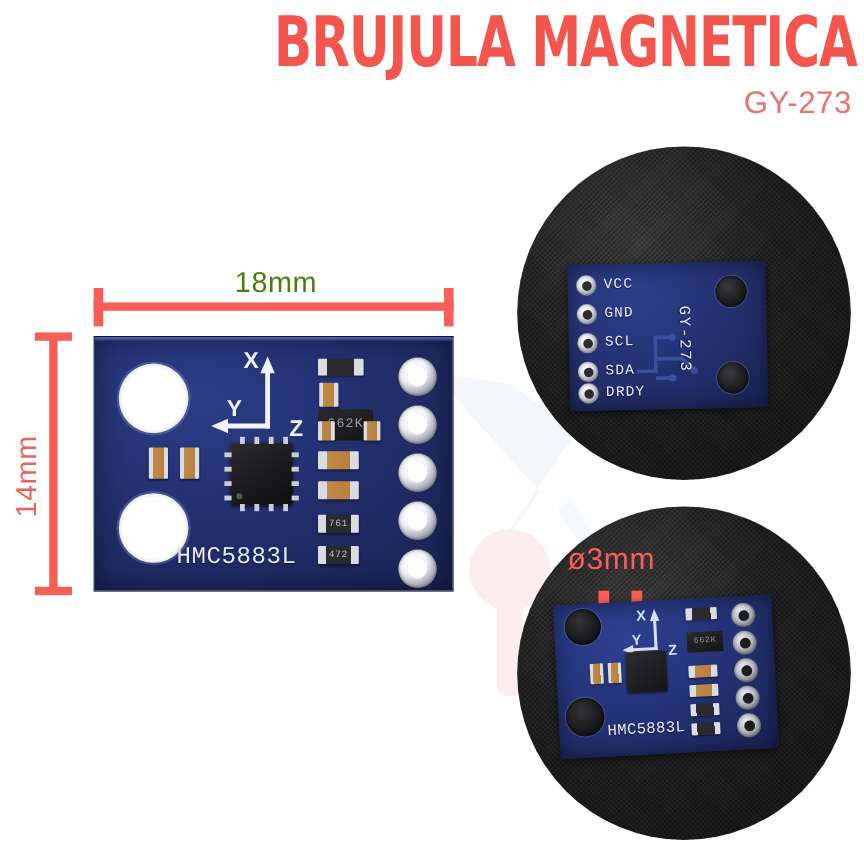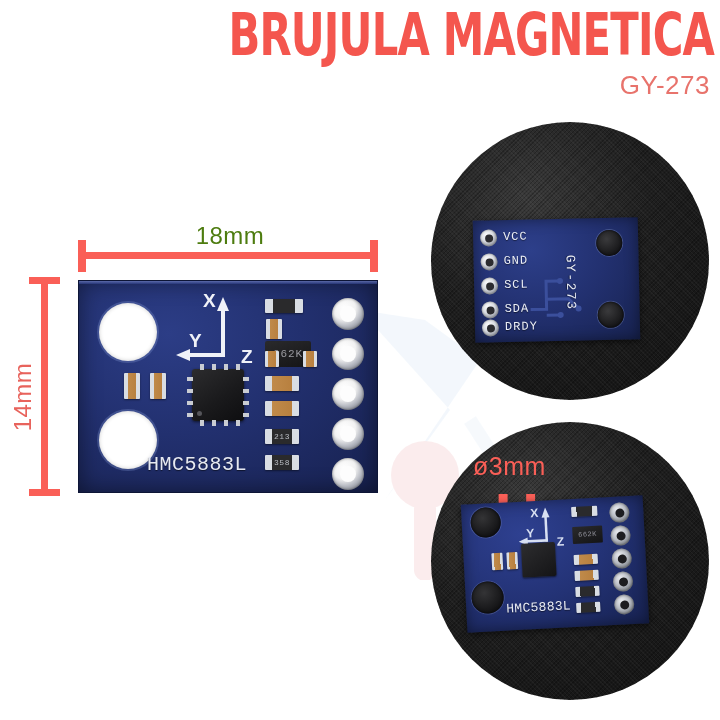--- a/index.html
+++ b/index.html
@@ -394,22 +394,22 @@
     </div>
 
     <div class="reg">662K</div>
 
     <div class="smd" style="left:45px;  top:92px;  width:16px; height:26px;"></div>
     <div class="smd" style="left:71px;  top:92px;  width:16px; height:26px;"></div>
     <div class="smd-dark" style="left:186px; top:18px; width:38px; height:14px;"></div>
     <div class="smd" style="left:187px; top:38px;  width:16px; height:20px;"></div>
     <div class="smd" style="left:186px; top:95px;  width:34px; height:15px;"></div>
     <div class="smd" style="left:186px; top:120px; width:34px; height:15px;"></div>
-    <div class="smd-dark" style="left:186px; top:148px; width:34px; height:15px; line-height:15px;">213</div>
-    <div class="smd-dark" style="left:186px; top:174px; width:34px; height:15px; line-height:15px;">358</div>
+    <div class="smd-dark" style="left:186px; top:148px; width:34px; height:15px; line-height:15px;">761</div>
+    <div class="smd-dark" style="left:186px; top:174px; width:34px; height:15px; line-height:15px;">472</div>
     <div class="smd" style="left:186px; top:70px;  width:14px; height:16px;"></div>
     <div class="smd" style="left:224px; top:70px;  width:14px; height:16px;"></div>
 
     <div class="silk-part">HMC5883L</div>
   </div>
 
   <div class="inset inset-top">
     <div class="inset-noise"></div>
 
     <div class="pcb-back">

